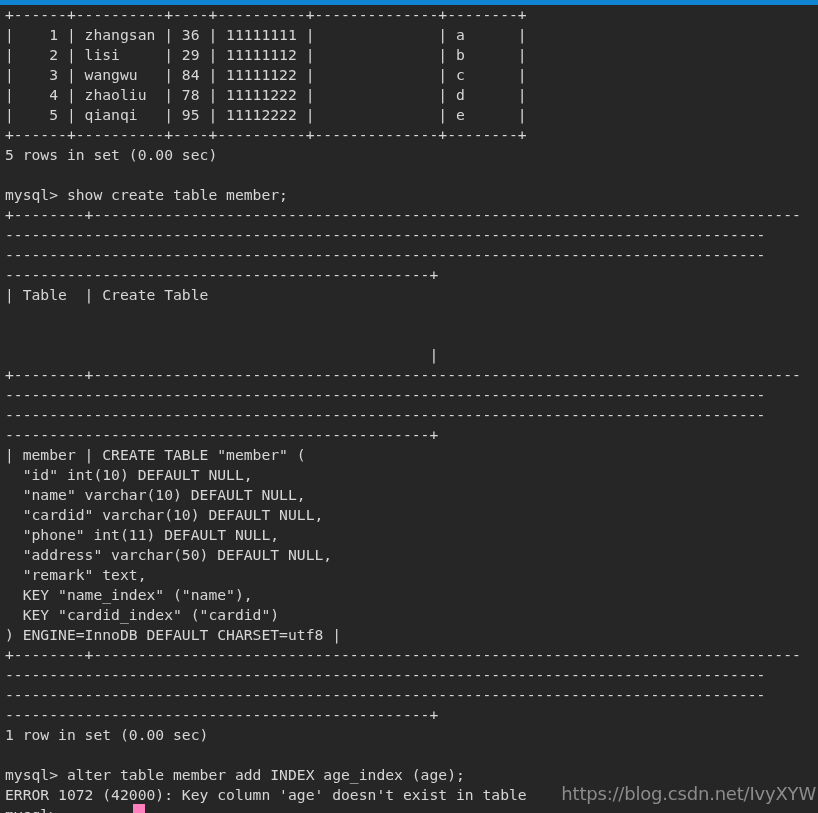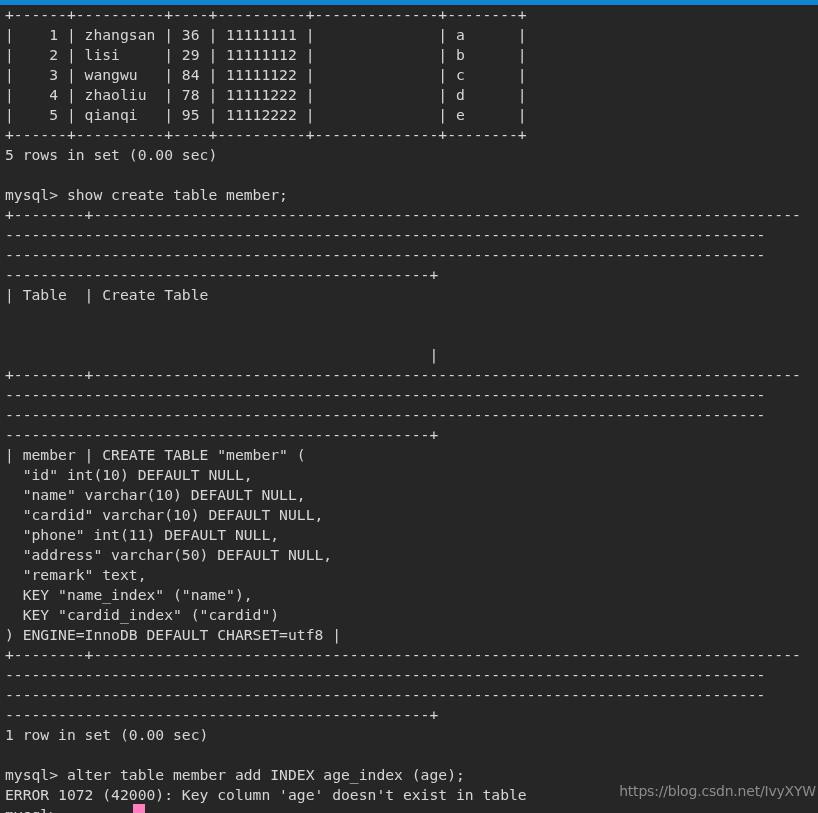--- a/index.html
+++ b/index.html
@@ -61,21 +61,21 @@
     top: 804px;
     width: 12px;
     height: 9px;
     background: #ff7fbf;
   }
   #watermark {
     position: absolute;
     right: 2px;
     top: 783px;
     font-family: "DejaVu Sans", "Liberation Sans", sans-serif;
-    font-size: 14px;
+    font-size: 18px;
     color: #8c8c8c;
     letter-spacing: -0.2px;
     white-space: nowrap;
     pointer-events: none;
   }
 </style>
 </head>
 <body>
 
 <div id="terminal-window">

